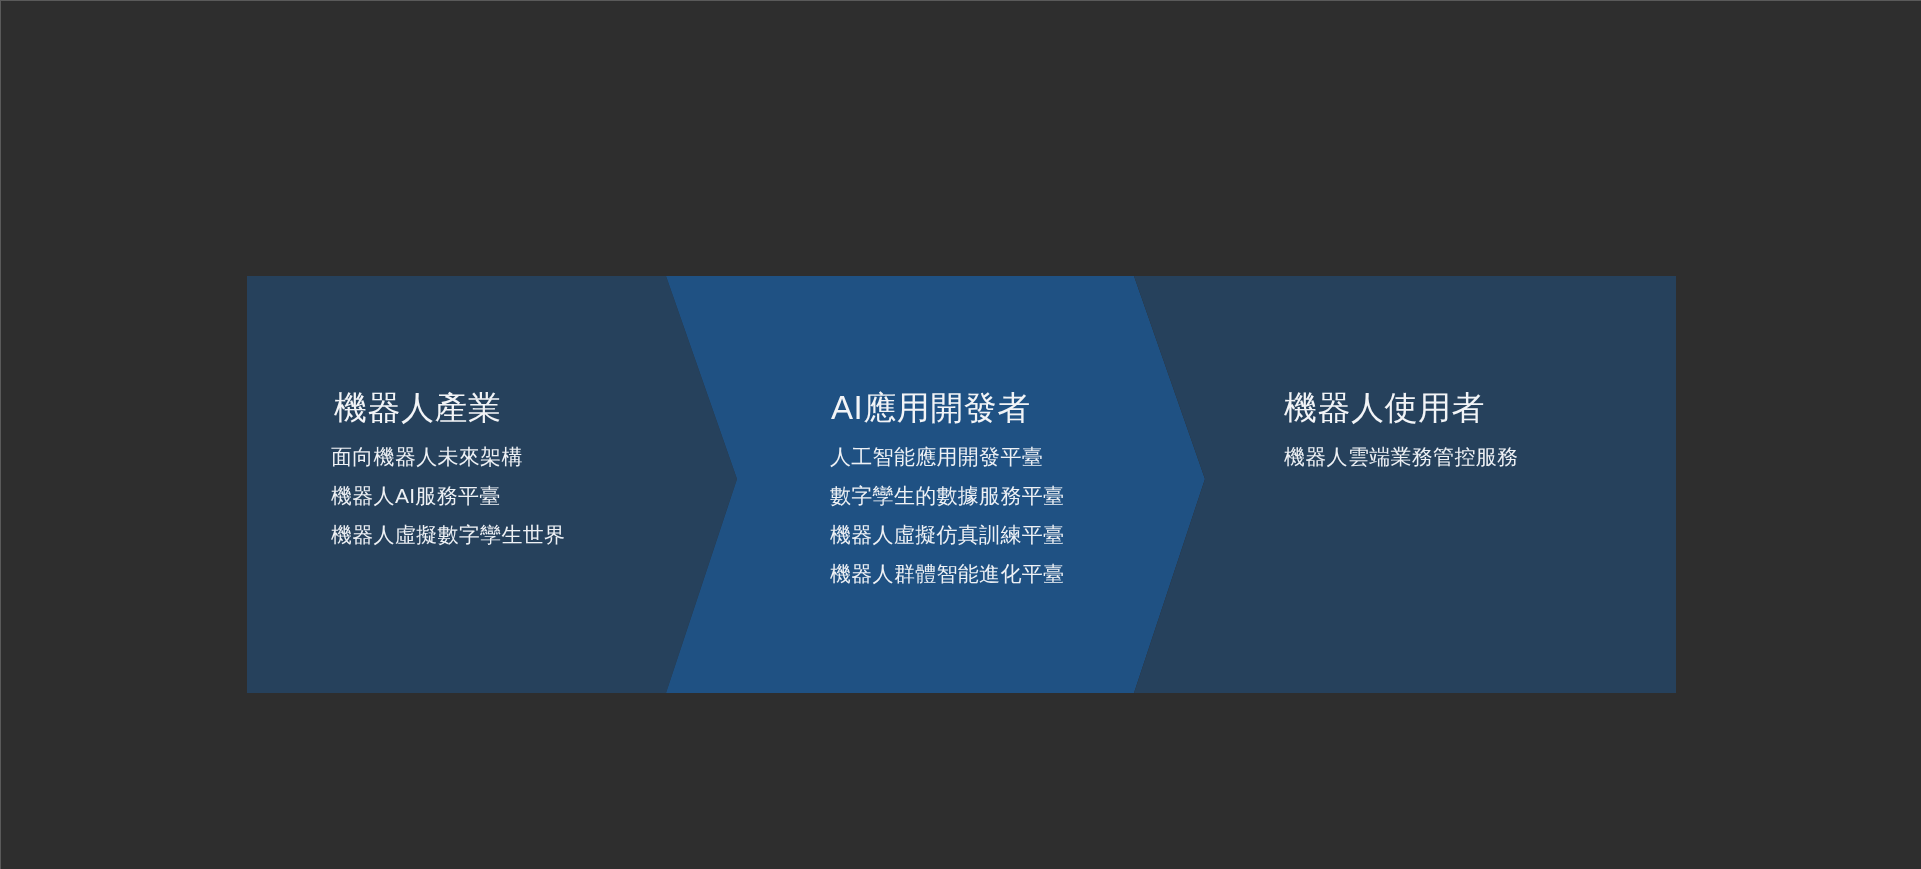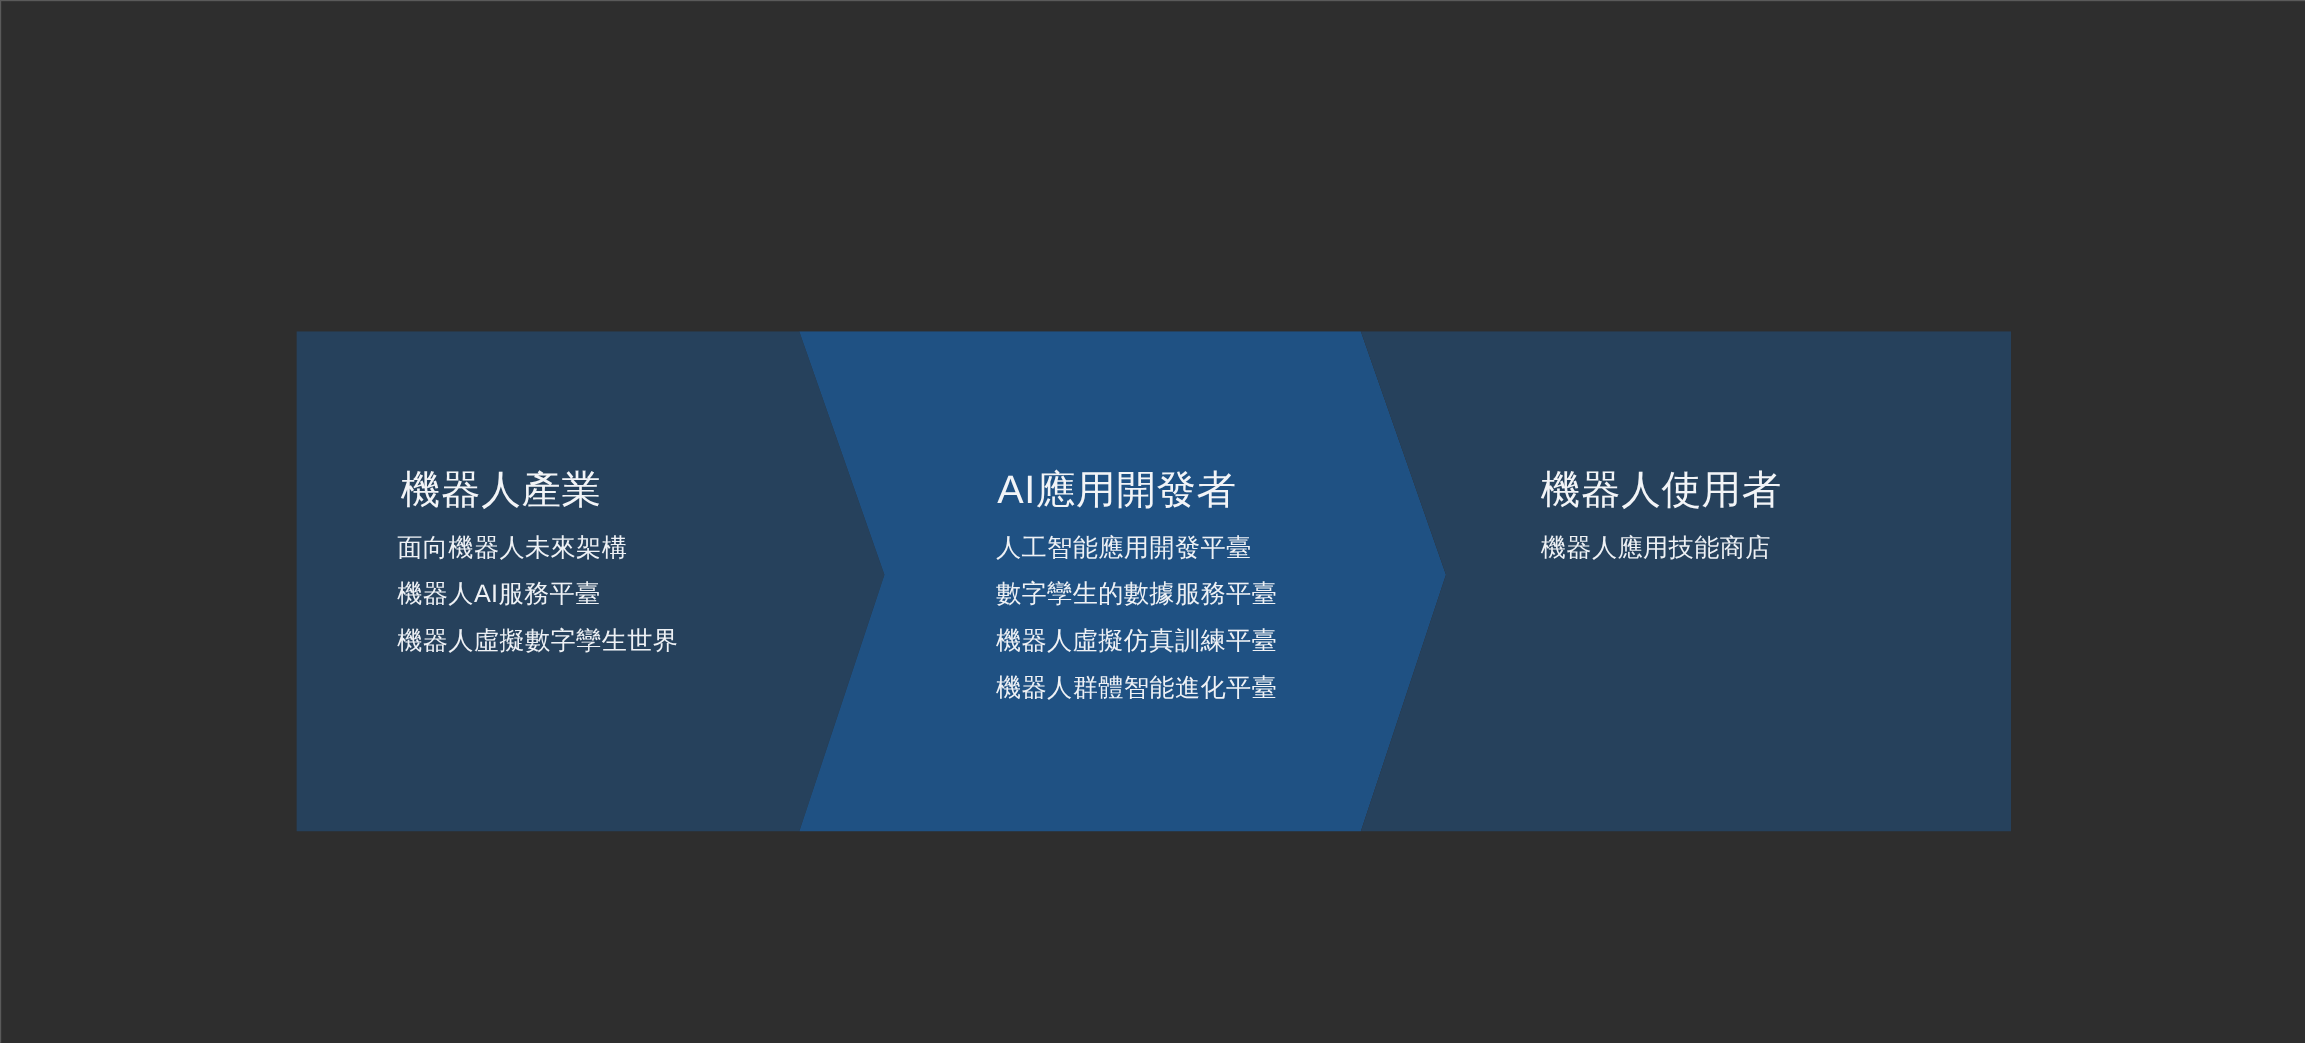--- a/index.html
+++ b/index.html
@@ -117,18 +117,18 @@
       <ul class="col-items">
         <li class="col-item">面向機器人未來架構</li>
         <li class="col-item">機器人AI服務平臺</li>
         <li class="col-item">機器人虛擬數字孿生世界</li>
       </ul>
     </div>
 
     <div class="col" id="col-3">
       <div class="col-heading">機器人使用者</div>
       <ul class="col-items">
-        <li class="col-item">機器人應用技能商店</li>
+        <li class="col-item">機器人雲端業務管控服務</li>
       </ul>
     </div>
 
   </div>
 </div>
 
 </body></html>

